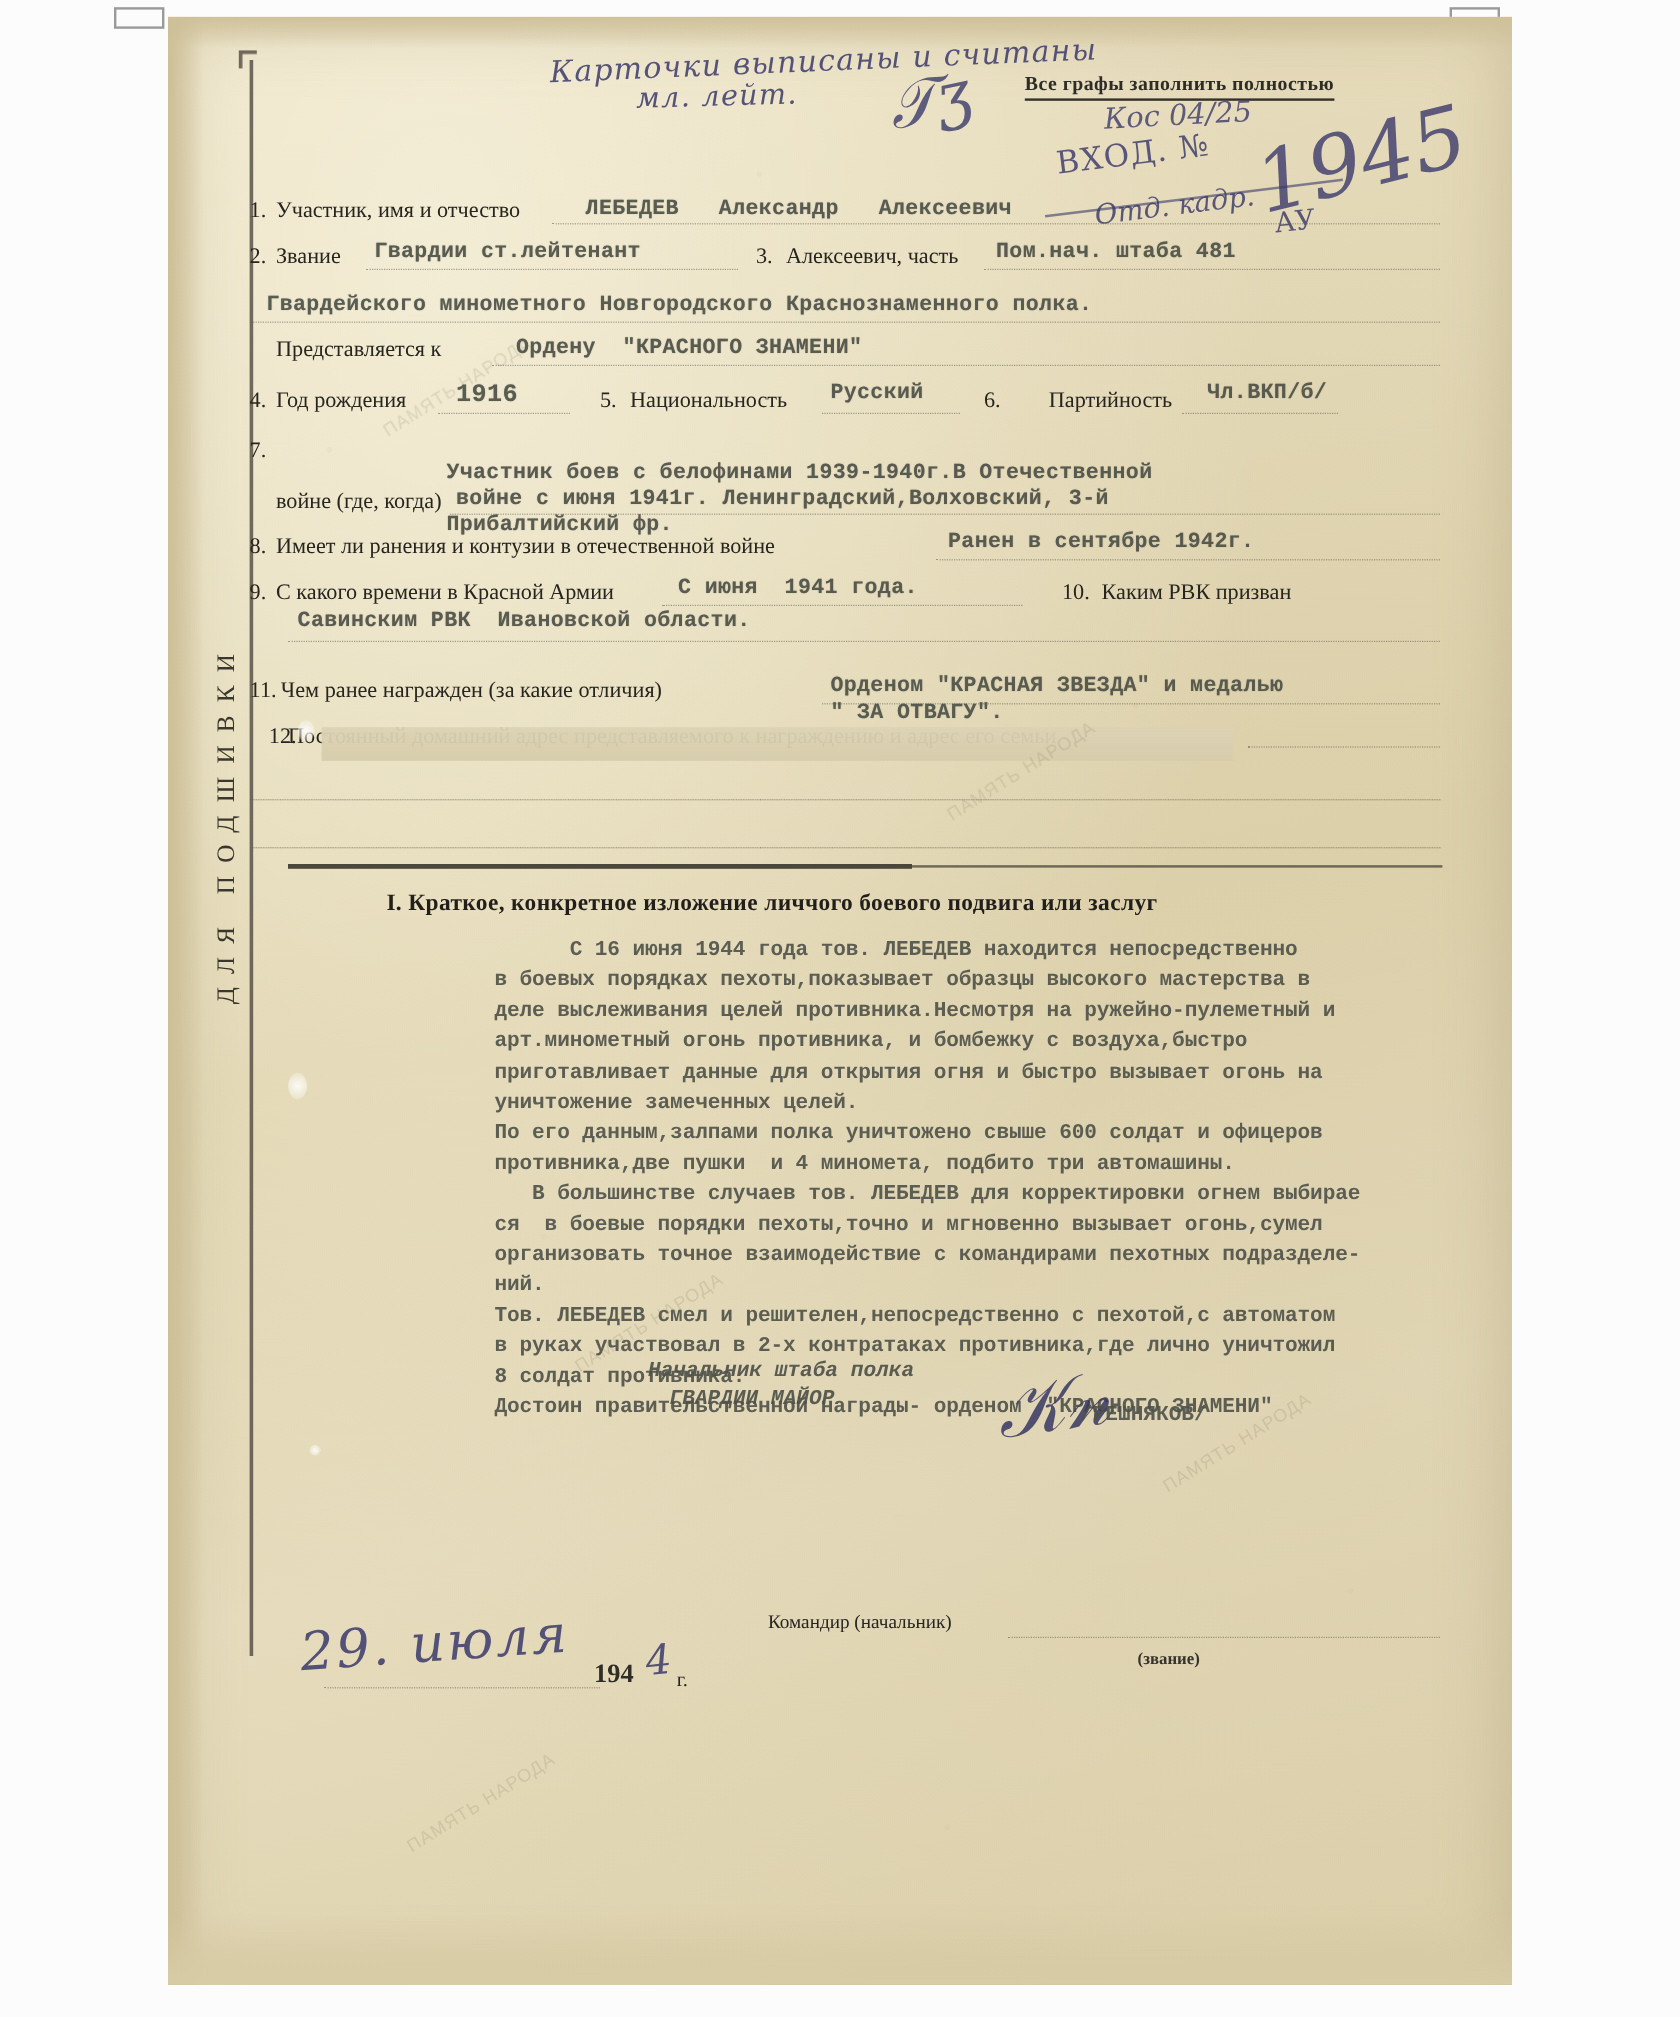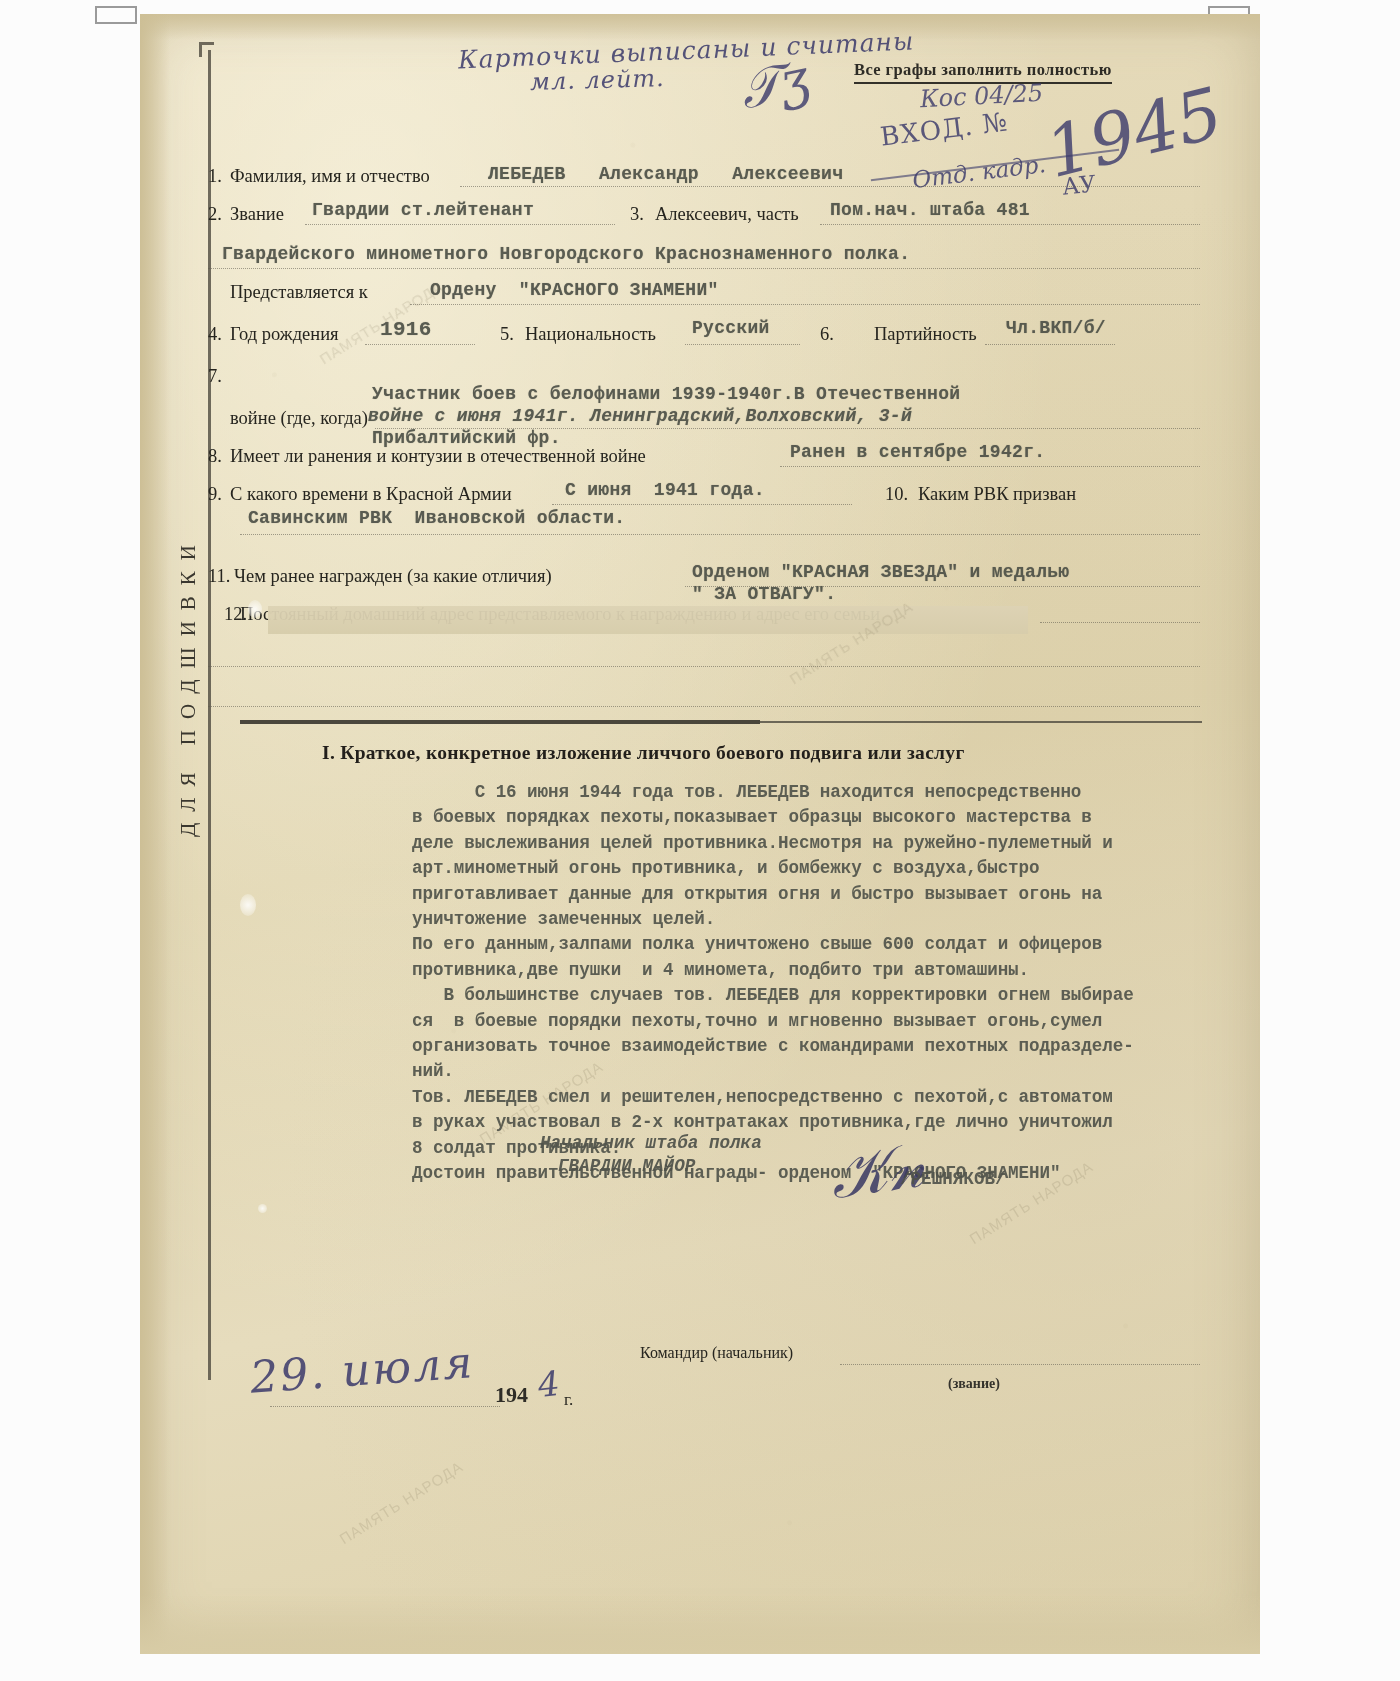--- a/index.html
+++ b/index.html
@@ -234,21 +234,21 @@
     <div class="hand kos">Кос 04/25</div>
 
 
     <div class="stamp-line"></div>
     <div class="stamp-vhod">ВХОД. №</div>
     <div class="stamp-num">1945</div>
     <div class="stamp-otd">Отд. кадр.</div>
     <div class="stamp-au">АУ</div>
 
     <div class="lbl" style="left:68px;top:152px;">1.</div>
-    <div class="lbl" style="left:90px;top:152px;">Фамилия, имя и отчество</div>
+    <div class="lbl" style="left:90px;top:152px;">Участник, имя и отчество</div>
     <div class="dots" style="left:320px;top:172px;width:740px;"></div>
     <div class="tw" style="left:348px;top:150px;">ЛЕБЕДЕВ   Александр   Алексеевич</div>
 
     <div class="lbl" style="left:68px;top:190px;">2.</div>
     <div class="lbl" style="left:90px;top:190px;">Звание</div>
     <div class="dots" style="left:165px;top:210px;width:310px;"></div>
     <div class="tw" style="left:172px;top:186px;">Гвардии ст.лейтенант</div>
 
     <div class="lbl" style="left:490px;top:190px;">3.</div>
     <div class="lbl" style="left:515px;top:190px;">Алексеевич, часть</div>
@@ -274,21 +274,21 @@
 
     <div class="lbl" style="left:680px;top:310px;">6.</div>
     <div class="lbl" style="left:705px;top:310px;margin-left:29px;">Партийность</div>
     <div class="dots" style="left:845px;top:330px;width:130px;"></div>
     <div class="tw" style="left:830px;top:304px;margin-left:36px;">Чл.ВКП/б/</div>
 
     <div class="lbl" style="left:68px;top:352px;">7.</div>
     <div class="lbl" style="left:90px;top:394px;">войне (где, когда)</div>
     <div class="dots" style="left:235px;top:414px;width:825px;"></div>
     <div class="tw" style="left:232px;top:370px;">Участник боев с белофинами 1939-1940г.В Отечественной</div>
-    <div class="tw" style="left:228px;top:392px;font-style:italic;">войне с июня 1941г. Ленинградский,Волховский, 3-й</div>
+    <div class="tw" style="left:240px;top:392px;">войне с июня 1941г. Ленинградский,Волховский, 3-й</div>
     <div class="tw" style="left:232px;top:414px;">Прибалтийский фр.</div>
 
     <div class="lbl" style="left:68px;top:432px;">8.</div>
     <div class="lbl" style="left:90px;top:432px;">Имеет ли ранения и контузии в отечественной войне</div>
     <div class="dots" style="left:640px;top:452px;width:420px;"></div>
     <div class="tw" style="left:650px;top:428px;">Ранен в сентябре 1942г.</div>
 
     <div class="lbl" style="left:68px;top:470px;">9.</div>
     <div class="lbl" style="left:90px;top:470px;">С какого времени в Красной Армии</div>
     <div class="dots" style="left:412px;top:490px;width:300px;"></div>

